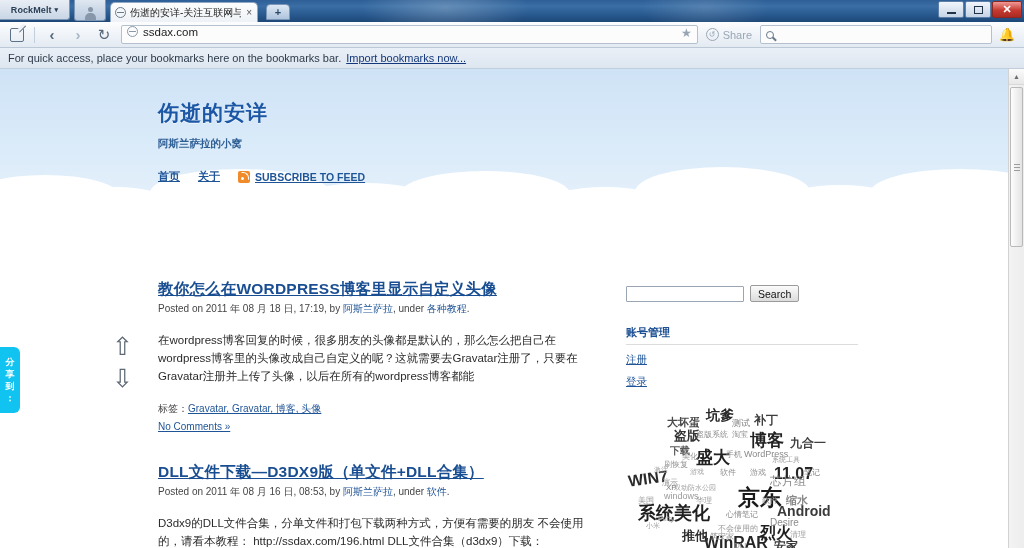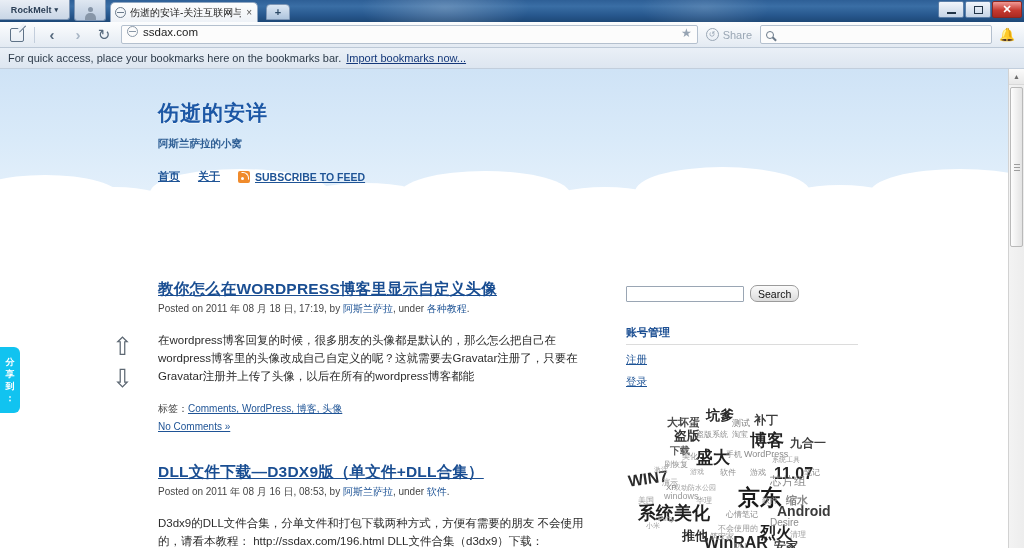--- a/index.html
+++ b/index.html
@@ -241,21 +241,21 @@
 
   
   .sidebar { position:absolute; left:626px; top:216px; width:236px; }
   .search-row { display:flex; align-items:center; gap:6px; }
   .sidebar-search-input {
     width:118px; height:16px; border:1px solid #9aa6b4; background:#fff; border-radius:1px;
   }
   .sidebar-search-btn {
     height:17px; padding:0 7px; font-size:10.5px; color:#111;
     background: linear-gradient(180deg,#fbfbfb,#dcdcdc);
-    border:1px solid #9b9b9b; border-radius:7px;
+    border:1px solid #9b9b9b; border-radius:2px;
   }
   .widget-title {
     font-size:11px; font-weight:bold; color:#1c4f93;
     margin-top:23px; padding-bottom:4px; border-bottom:1px solid #dcdcdc; width:232px;
   }
   .sidebar-link { font-size:10.5px; color:#1f5496; margin-top:8px; }
 
   
   .tagcloud {
     position:absolute; left:622px; top:330px; width:238px; height:155px;
@@ -404,21 +404,21 @@
 
       <div class="main-col">
 
         <div class="post">
           <a class="post-title" href="#">教你怎么在WORDPRESS博客里显示自定义头像</a>
           <div class="post-meta">
             <span>Posted on 2011 年 08 月 18 日, 17:19, by </span><a href="#">阿斯兰萨拉</a><span>, under </span><a href="#">各种教程</a><span>.</span>
           </div>
           <div class="post-excerpt">在wordpress博客回复的时候，很多朋友的头像都是默认的，那么怎么把自己在wordpress博客里的头像改成自己自定义的呢？这就需要去Gravatar注册了，只要在Gravatar注册并上传了头像，以后在所有的wordpress博客都能</div>
           <div class="post-tags">
-            <span>标签：</span><a href="#">Comments, WordPress, 博客, 头像</a>
+            <span>标签：</span><a href="#">Gravatar, Gravatar, 博客, 头像</a>
           </div>
           <a class="post-comments" href="#">No Comments »</a>
         </div>
 
         <div class="post">
           <a class="post-title" href="#">DLL文件下载—D3DX9版（单文件+DLL合集）</a>
           <div class="post-meta">
             <span>Posted on 2011 年 08 月 16 日, 08:53, by </span><a href="#">阿斯兰萨拉</a><span>, under </span><a href="#">软件</a><span>.</span>
           </div>
           <div class="post-excerpt">D3dx9的DLL文件合集，分单文件和打包下载两种方式，方便有需要的朋友 不会使用的，请看本教程：   http://ssdax.com/196.html     DLL文件合集（d3dx9）下载：  d3dx9_24下载：  d3dx9d_24下载：  d3dx9_25下</div>

